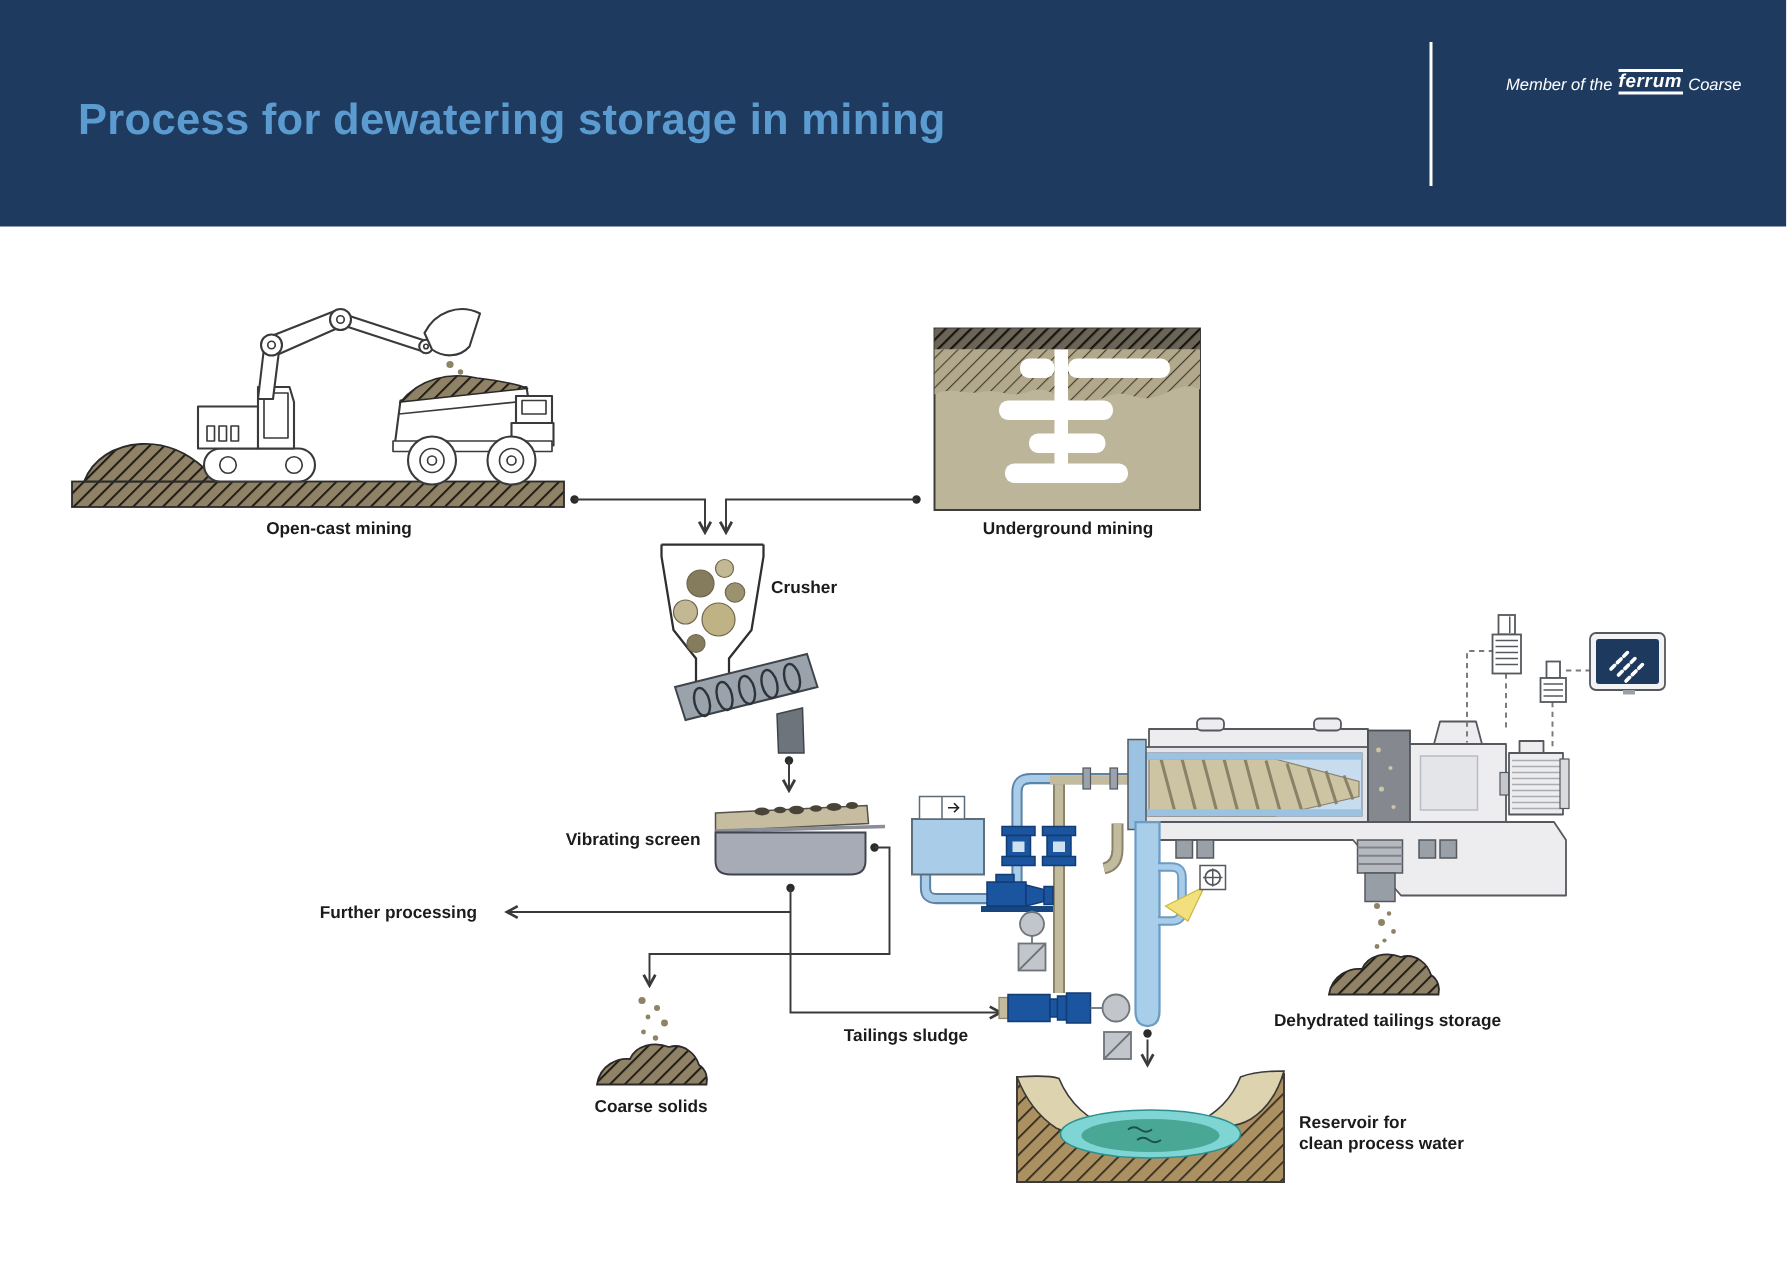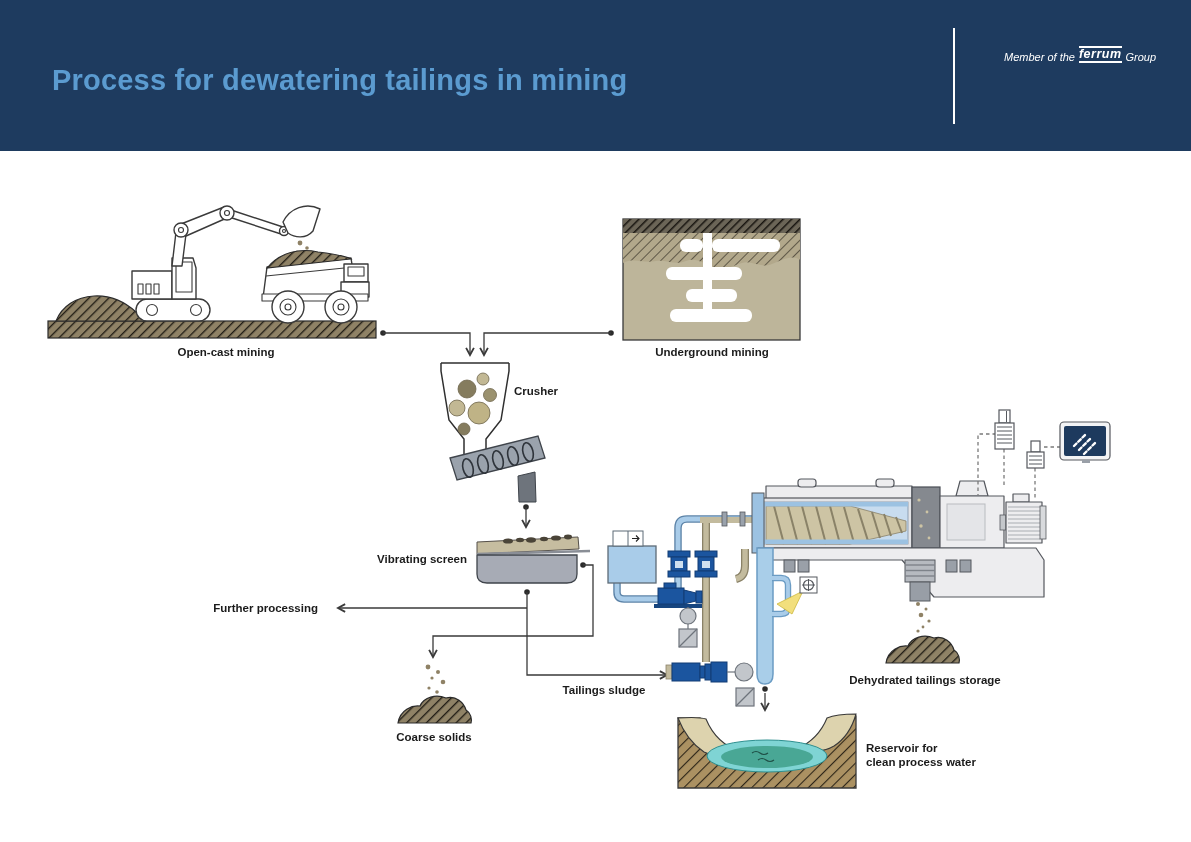--- a/index.html
+++ b/index.html
@@ -32,27 +32,27 @@
   .mach{fill:#ededef;stroke:#55585e;stroke-width:1.2;stroke-linejoin:round;}
   .machdark{fill:#9aa0a8;stroke:#55585e;stroke-width:1;}
   .speck{fill:#8f8266;}
 </style>
 </head>
 <body>
 
 <div class="page">
 
   <div class="header">
-    <h1 class="title">Process for dewatering tailings in mining</h1>
+    <h1 class="title">Process for dewatering storage in mining</h1>
     <div class="brand">
       <div class="brand-inner">
         <div class="membership">
           <span>Member of the</span>
           <span class="ferrum">ferrum</span>
-          <span>Group</span>
+          <span>Coarse</span>
         </div>
       </div>
     </div>
   </div>
 
   <svg class="diagram" viewBox="0 0 1191 842">
     <defs>
       <pattern id="hatchGround" patternUnits="userSpaceOnUse" width="7" height="7" patternTransform="rotate(45)">
         <rect width="7" height="7" fill="#8f8266"></rect>
         <line x1="0" y1="0" x2="0" y2="7" stroke="#211d15" stroke-width="2.7"></line>

